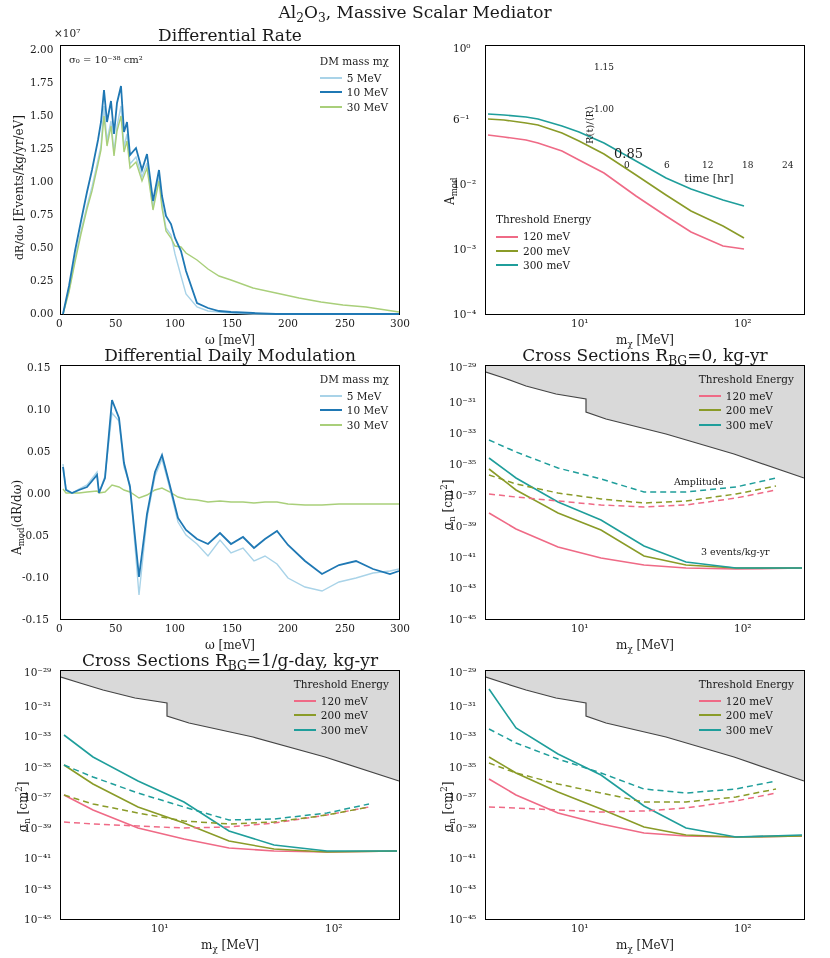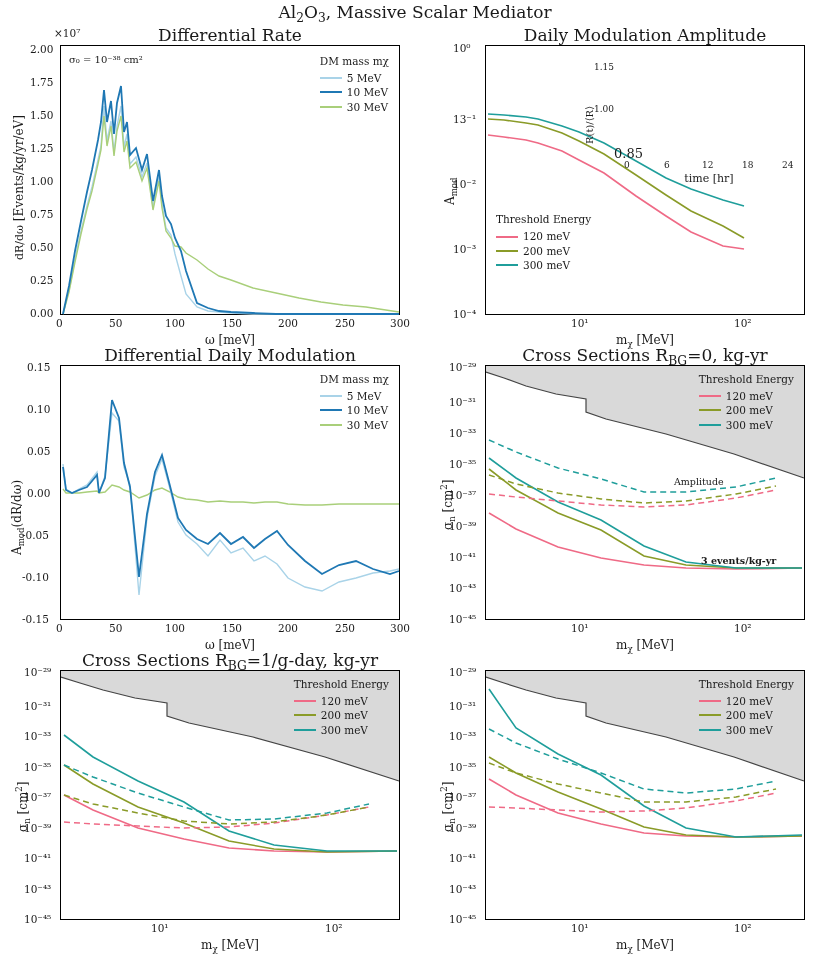--- a/index.html
+++ b/index.html
@@ -87,21 +87,20 @@
     <div class="tick-lab" style="left:-30px;top:64px;">1.50</div>
     <div class="tick-lab" style="left:-30px;top:31px;">1.75</div>
     <div class="tick-lab" style="left:-30px;top:-2px;">2.00</div>
     <div class="xlab" style="top:288px;">ω [meV]</div>
     <div class="ylab" style="left:-48px;top:215px;transform:rotate(-90deg);">
       <span style="font-size:11px">dR/dω</span> [Events/kg/yr/eV]
     </div>
   </div>
 
   <div class="panel" style="left:485px;top:45px;width:320px;height:270px;">
-    <div class="ptitle">Daily Modulation Amplitude</div>
     <div class="axes" style="left:0;top:0;width:320px;height:270px;">
       <svg width="320" height="270" viewBox="0 0 320 270">
         <g fill="none" stroke-width="1.6">
           <polyline stroke="#ef6a86" points="2,89 18,91 40,94 52,97 76,105 93,114 118,127 150,150 180,170 205,186 237,200 258,203"></polyline>
           <polyline stroke="#8a9b28" points="2,73 18,74 40,77 52,79 76,87 93,95 118,108 150,129 180,149 205,165 237,180 258,192"></polyline>
           <polyline stroke="#1f9e9b" points="2,68 18,69 40,71 52,73 76,80 93,86 118,97 150,115 180,132 205,143 237,154 258,160"></polyline>
         </g>
       </svg>
       <div class="legend" style="left:10px;bottom:42px;">
         <div class="ltitle">Threshold Energy</div>
@@ -128,21 +127,21 @@
       <div class="tick-lab" style="left:108px;top:58px;font-size:9px;">1.00</div>
       <div class="tick-lab" style="left:108px;top:16px;font-size:9px;">1.15</div>
       <div class="xlab" style="left:140px;top:126px;width:166px;font-size:11px;">time [hr]</div>
       <div class="ylab" style="left:98px;top:98px;font-size:10px;transform:rotate(-90deg);">R(t)/⟨R⟩</div>
     </div>
     <div class="tick-lab" style="left:86px;top:272px;">10¹</div>
     <div class="tick-lab" style="left:249px;top:272px;">10²</div>
     <div class="tick-lab" style="left:-32px;top:263px;">10⁻⁴</div>
     <div class="tick-lab" style="left:-32px;top:198px;">10⁻³</div>
     <div class="tick-lab" style="left:-32px;top:133px;">10⁻²</div>
-    <div class="tick-lab" style="left:-32px;top:68px;">13⁻¹</div>
+    <div class="tick-lab" style="left:-32px;top:68px;">6⁻¹</div>
     <div class="tick-lab" style="left:-32px;top:-3px;">10⁰</div>
     <div class="xlab" style="top:288px;">m<sub>χ</sub> [MeV]</div>
     <div class="ylab" style="left:-42px;top:160px;transform:rotate(-90deg);">A<sub>mod</sub></div>
   </div>
 
   <div class="panel" style="left:60px;top:365px;width:340px;height:265px;">
     <div class="ptitle">Differential Daily Modulation Amplitude</div>
     <div class="axes" style="left:0;top:0;width:340px;height:255px;">
       <svg width="340" height="255" viewBox="0 0 340 255">
         <g fill="none" stroke-width="1.4">
@@ -211,21 +210,21 @@
         <div class="lrow">
             <span class="lline" style="border-color:#8a9b28"></span>
             <span>200 meV</span>
           </div>
         <div class="lrow">
             <span class="lline" style="border-color:#1f9e9b"></span>
             <span>300 meV</span>
           </div>
       </div>
       <div class="anno" style="left:188px;top:110px;">Amplitude</div>
-      <div class="anno" style="left:215px;top:189px;font-weight:bold;">3 events/kg-yr</div>
+      <div class="anno" style="left:215px;top:180px;">3 events/kg-yr</div>
     </div>
     <div class="tick-lab" style="left:86px;top:257px;">10¹</div>
     <div class="tick-lab" style="left:249px;top:257px;">10²</div>
     <div class="tick-lab" style="left:-36px;top:248px;">10⁻⁴⁵</div>
     <div class="tick-lab" style="left:-36px;top:217px;">10⁻⁴³</div>
     <div class="tick-lab" style="left:-36px;top:186px;">10⁻⁴¹</div>
     <div class="tick-lab" style="left:-36px;top:155px;">10⁻³⁹</div>
     <div class="tick-lab" style="left:-36px;top:124px;">10⁻³⁷</div>
     <div class="tick-lab" style="left:-36px;top:93px;">10⁻³⁵</div>
     <div class="tick-lab" style="left:-36px;top:62px;">10⁻³³</div>

